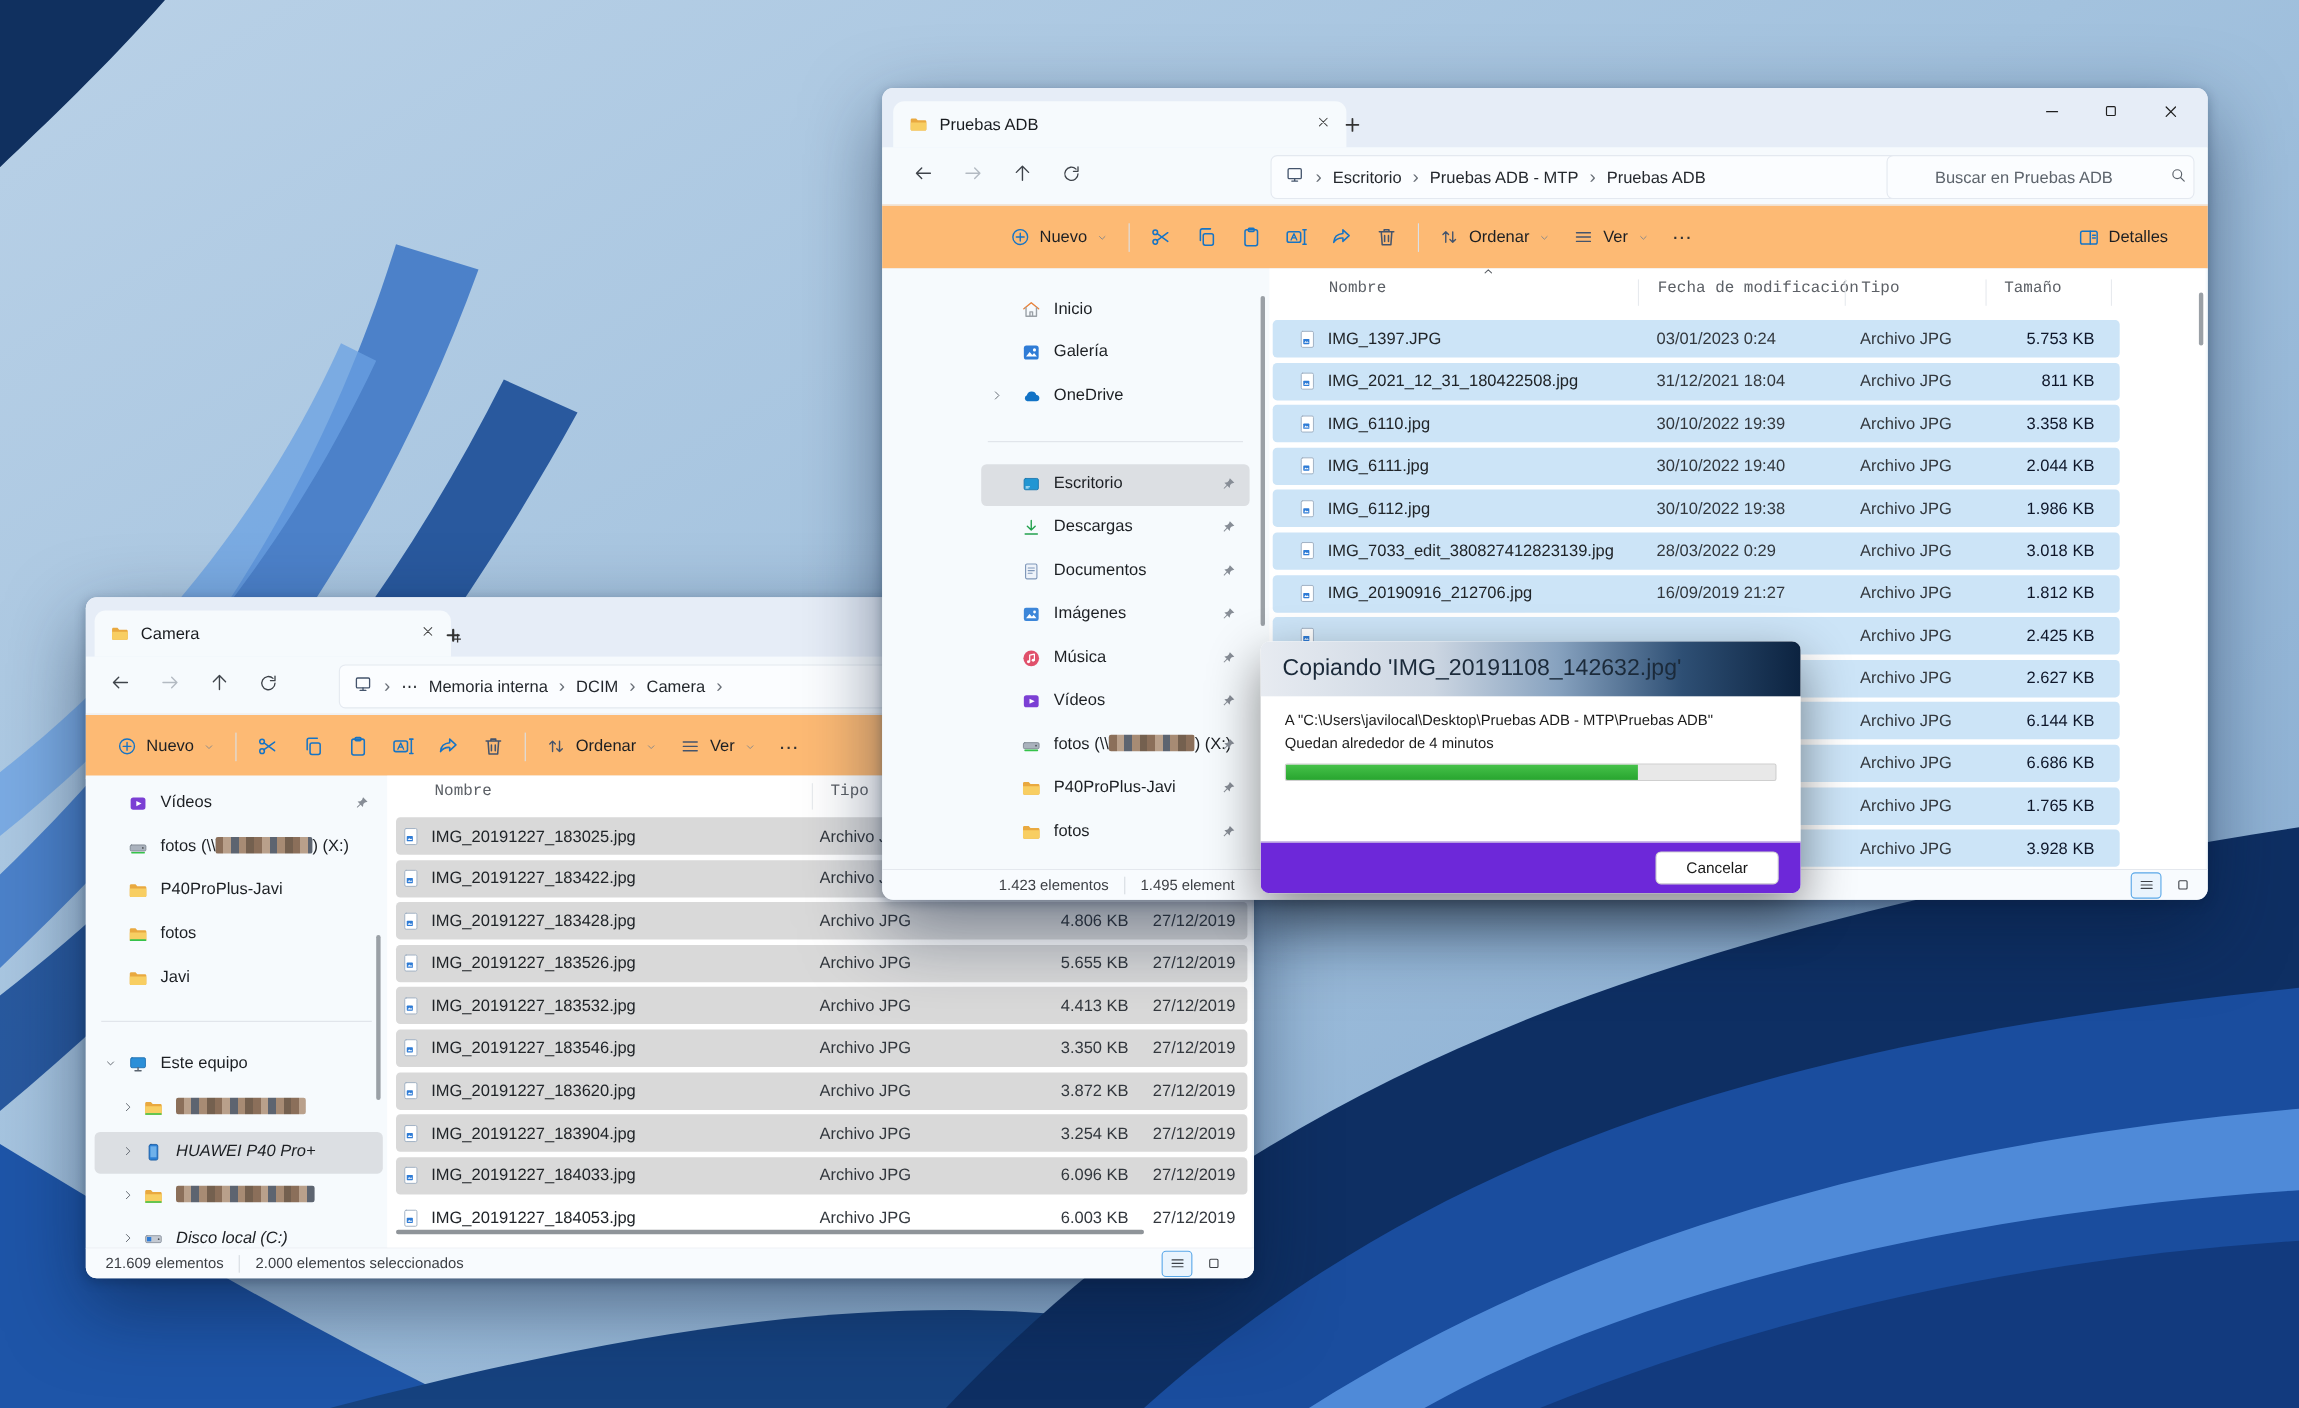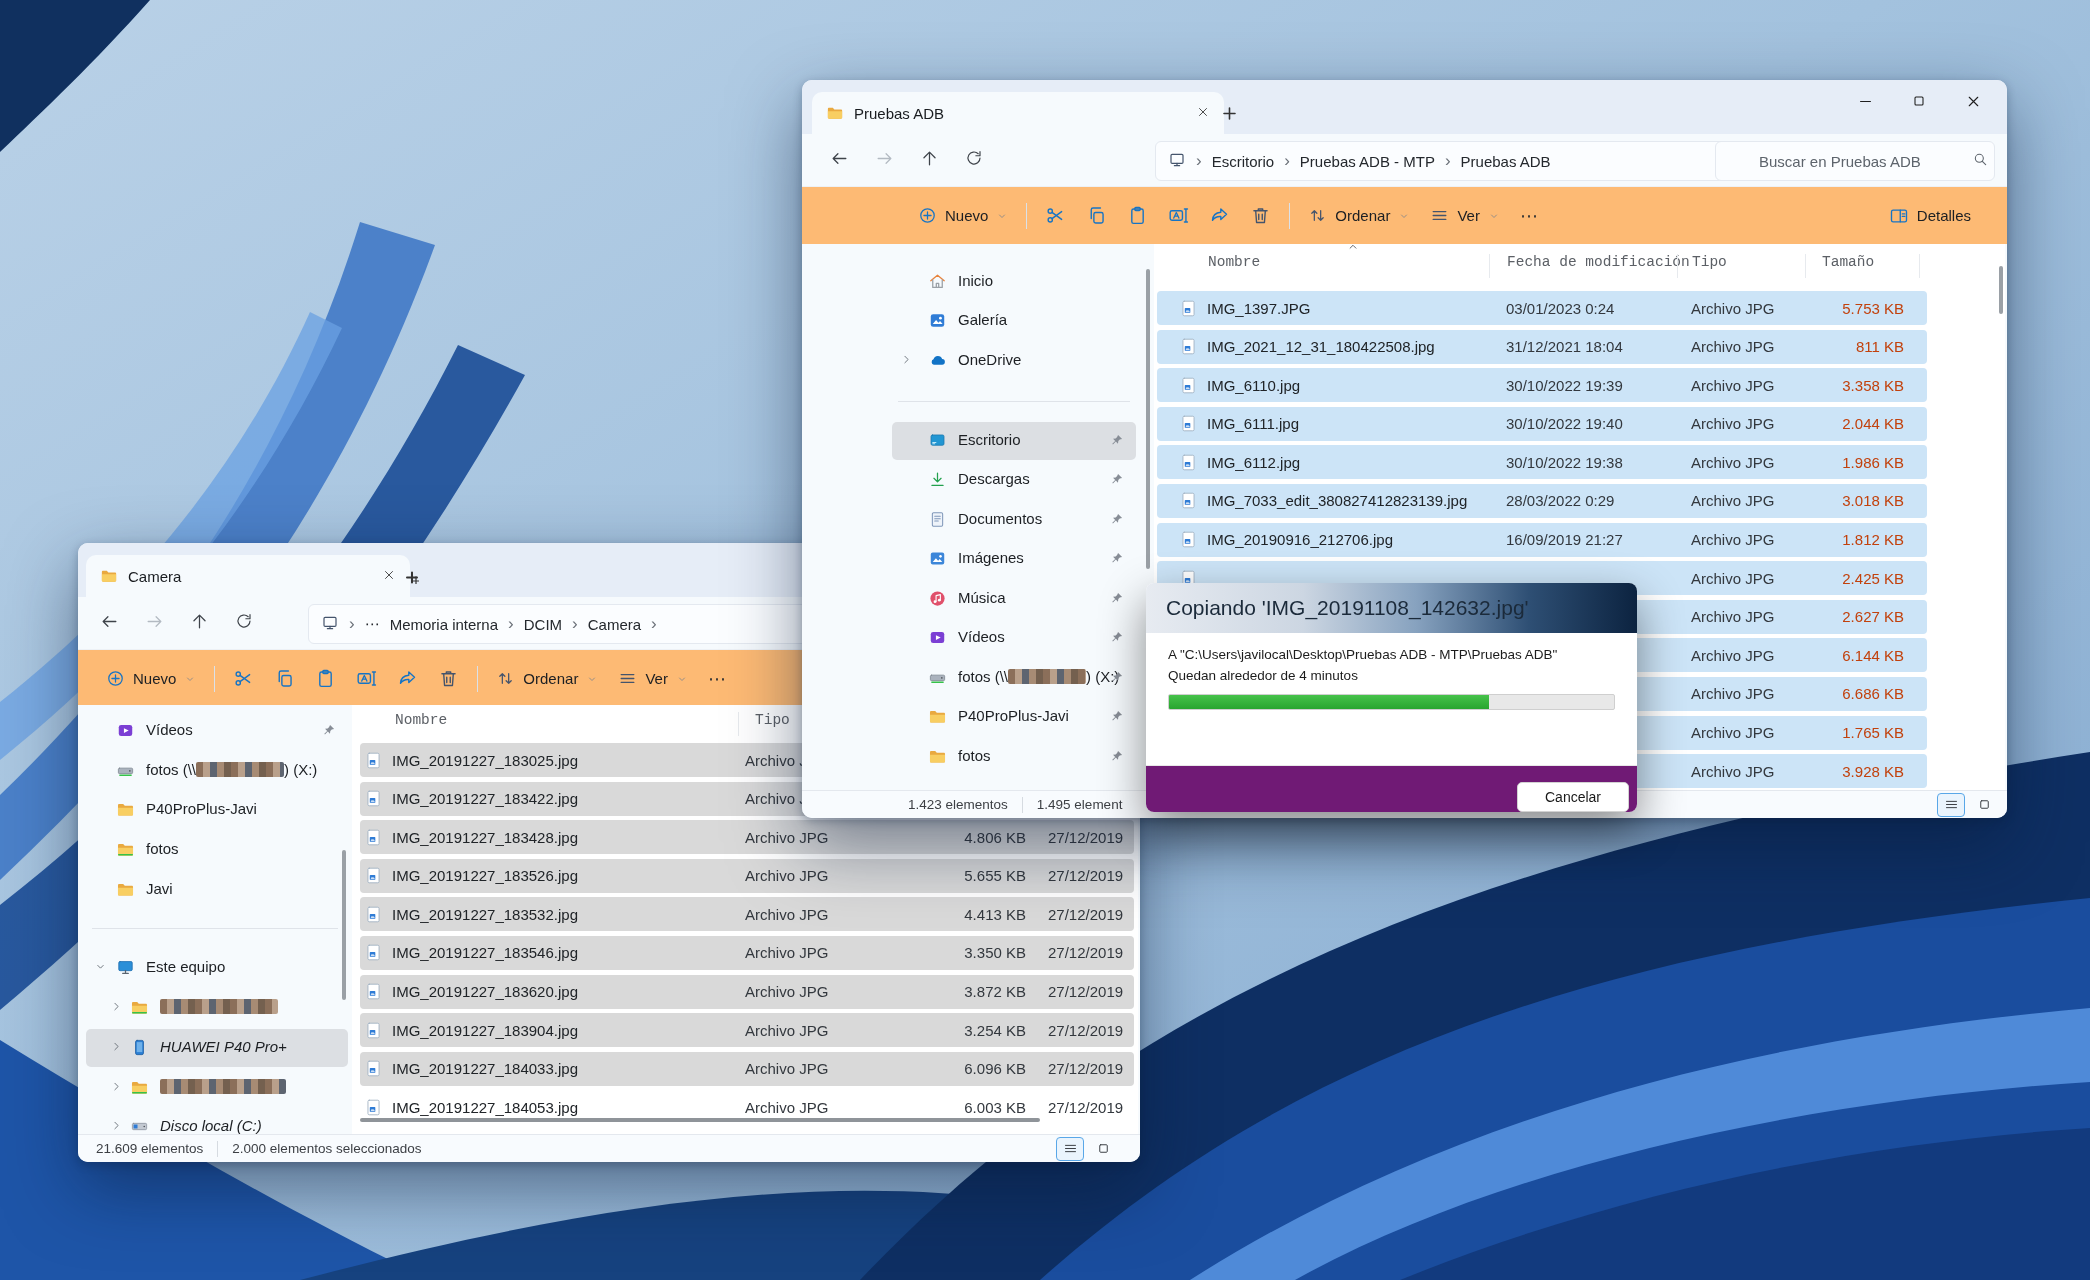--- a/index.html
+++ b/index.html
@@ -81,21 +81,21 @@
   #adb .toolbar{padding-left:106px;}
   #adb .content{top:164px;bottom:27px;}
   #adb .listpane{left:352px;right:2px;}
   #adb .sbitem{left:90px;width:244px;}
   #adb .colhead{left:355px;top:10px;width:770px;}
   #adb .rows{left:355px;top:47px;width:770px;}
   #adb .row{background:#cce4f7;padding-left:22px;}
   #adb .cn{width:299px;}
   #adb .cd{width:185px;color:#33383e;}
   #adb .ct{width:130px;color:#33383e;}
-  #adb .cs{width:83px;text-align:right;color:#c2410c;}
+  #adb .cs{width:83px;text-align:right;color:#0f172a;}
   #adb .statusbar{padding-left:106px;}
   
   #cam{left:78px;top:543px;width:1062px;height:619px;z-index:10;}
   #cam .tab{left:8px;width:296px;}
   #cam .newtab{left:318px;}
   #cam .nav{left:22px;}
   #cam .crumbbar{left:230px;right:14px;top:7px;}
   #cam .toolbar{padding-left:18px;}
   #cam .content{top:162px;bottom:27px;}
   #cam .listpane{left:274px;right:2px;}
@@ -117,22 +117,22 @@
   #dlg{position:absolute;left:1146px;top:583px;width:491px;height:229px;background:#fff;border-radius:8px;
        box-shadow:0 18px 46px rgba(0,0,0,.45);z-index:40;overflow:hidden;font-size:13.5px;}
   .dlg-title{height:35px;display:flex;align-items:center;gap:9px;padding:0 12px;color:#3a3f45;}
   .dlg-ctrl{margin-left:auto;display:flex;gap:24px;color:#25282c;}
   .dlg-ctrl .wb{width:24px;height:22px;display:flex;align-items:center;justify-content:center;}
   .dlg-band{height:50px;background:linear-gradient(90deg,#e7ebf1 0%,#ccd6e2 32%,#87a2bf 55%,#2e4f74 78%,#0c2340 100%);
             display:flex;align-items:center;padding:0 20px;font-size:21px;color:#1b2a3a;font-weight:500;}
   .dlg-body{padding:12px 22px 0;color:#1c1c1c;line-height:1.55;}
   .dlg-track{margin:7px 22px 0;height:14px;background:#e8e8e8;border:1px solid #cfcfcf;border-radius:2px;overflow:hidden;}
   .dlg-fill{height:100%;background:linear-gradient(180deg,#46c24a,#28a52f);}
-  .dlg-footer{position:absolute;left:0;right:0;bottom:0;height:46px;background:#701a75;border-top:1px solid #e8e8e8;
-              display:flex;align-items:flex-end;justify-content:flex-end;padding:0 8px;}
+  .dlg-footer{position:absolute;left:0;right:0;bottom:0;height:46px;background:#6d28d9;border-top:1px solid #e8e8e8;
+              display:flex;align-items:center;justify-content:flex-end;padding:0 20px;}
   .dlg-btn{min-width:112px;height:30px;background:#fff;border:1px solid #d2d2d2;border-radius:5px;
            font-size:14px;color:#191919;font-family:"Liberation Sans",sans-serif;}
 </style>
 </head>
 <body>
 
 <div class="stage">
 
 <svg width="0" height="0" style="position:absolute" aria-hidden="true">
   <symbol id="i-arrl" viewBox="0 0 24 24">

